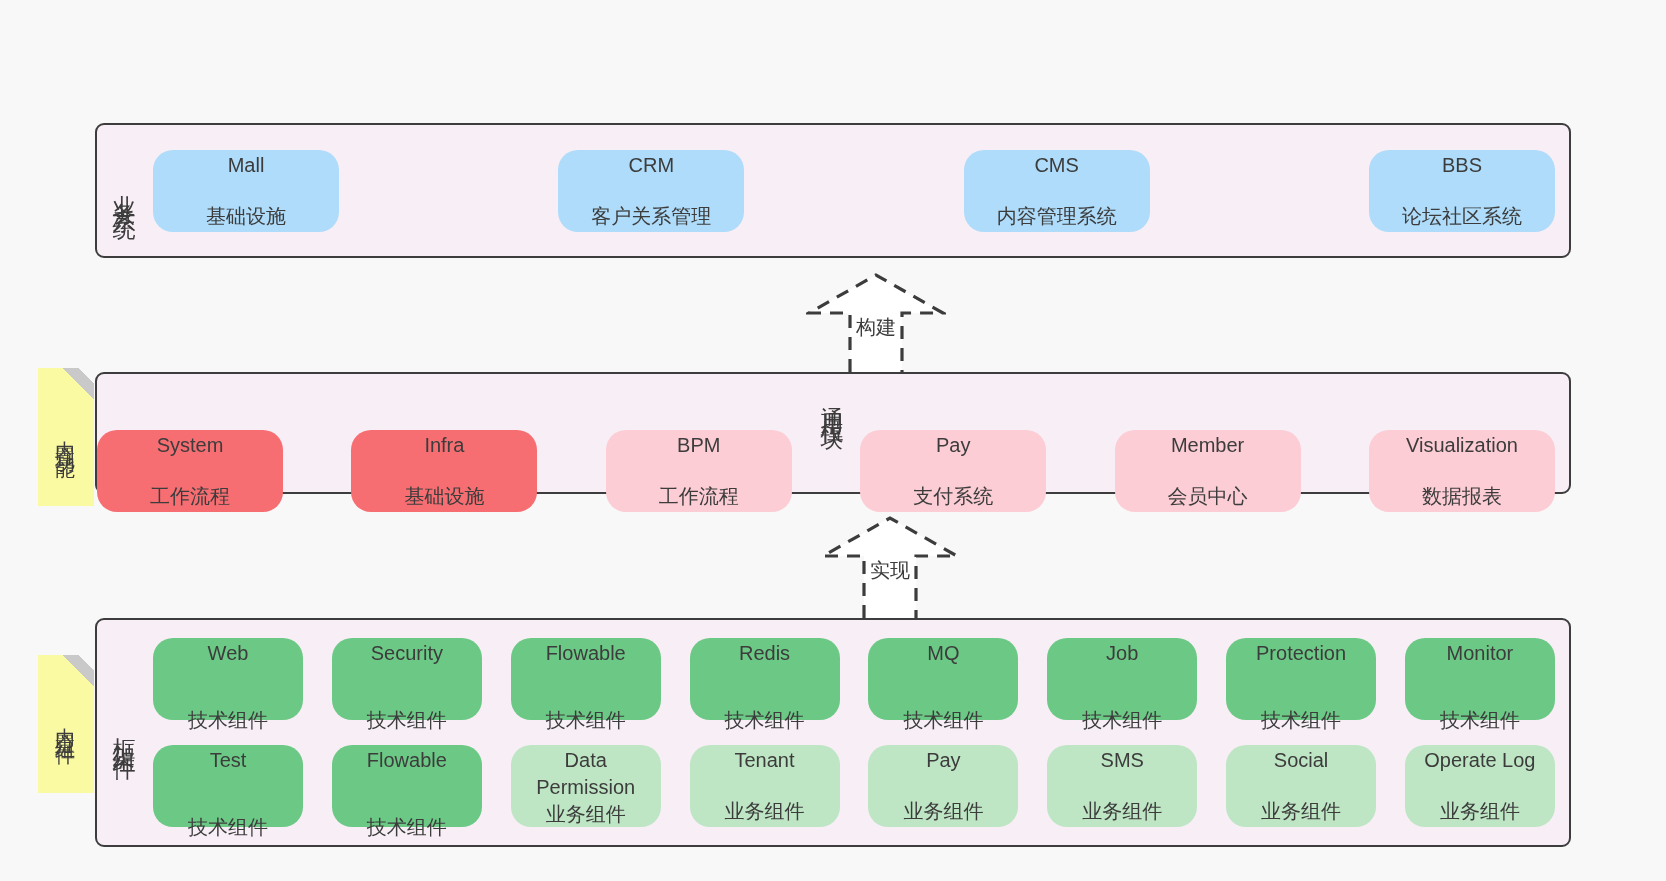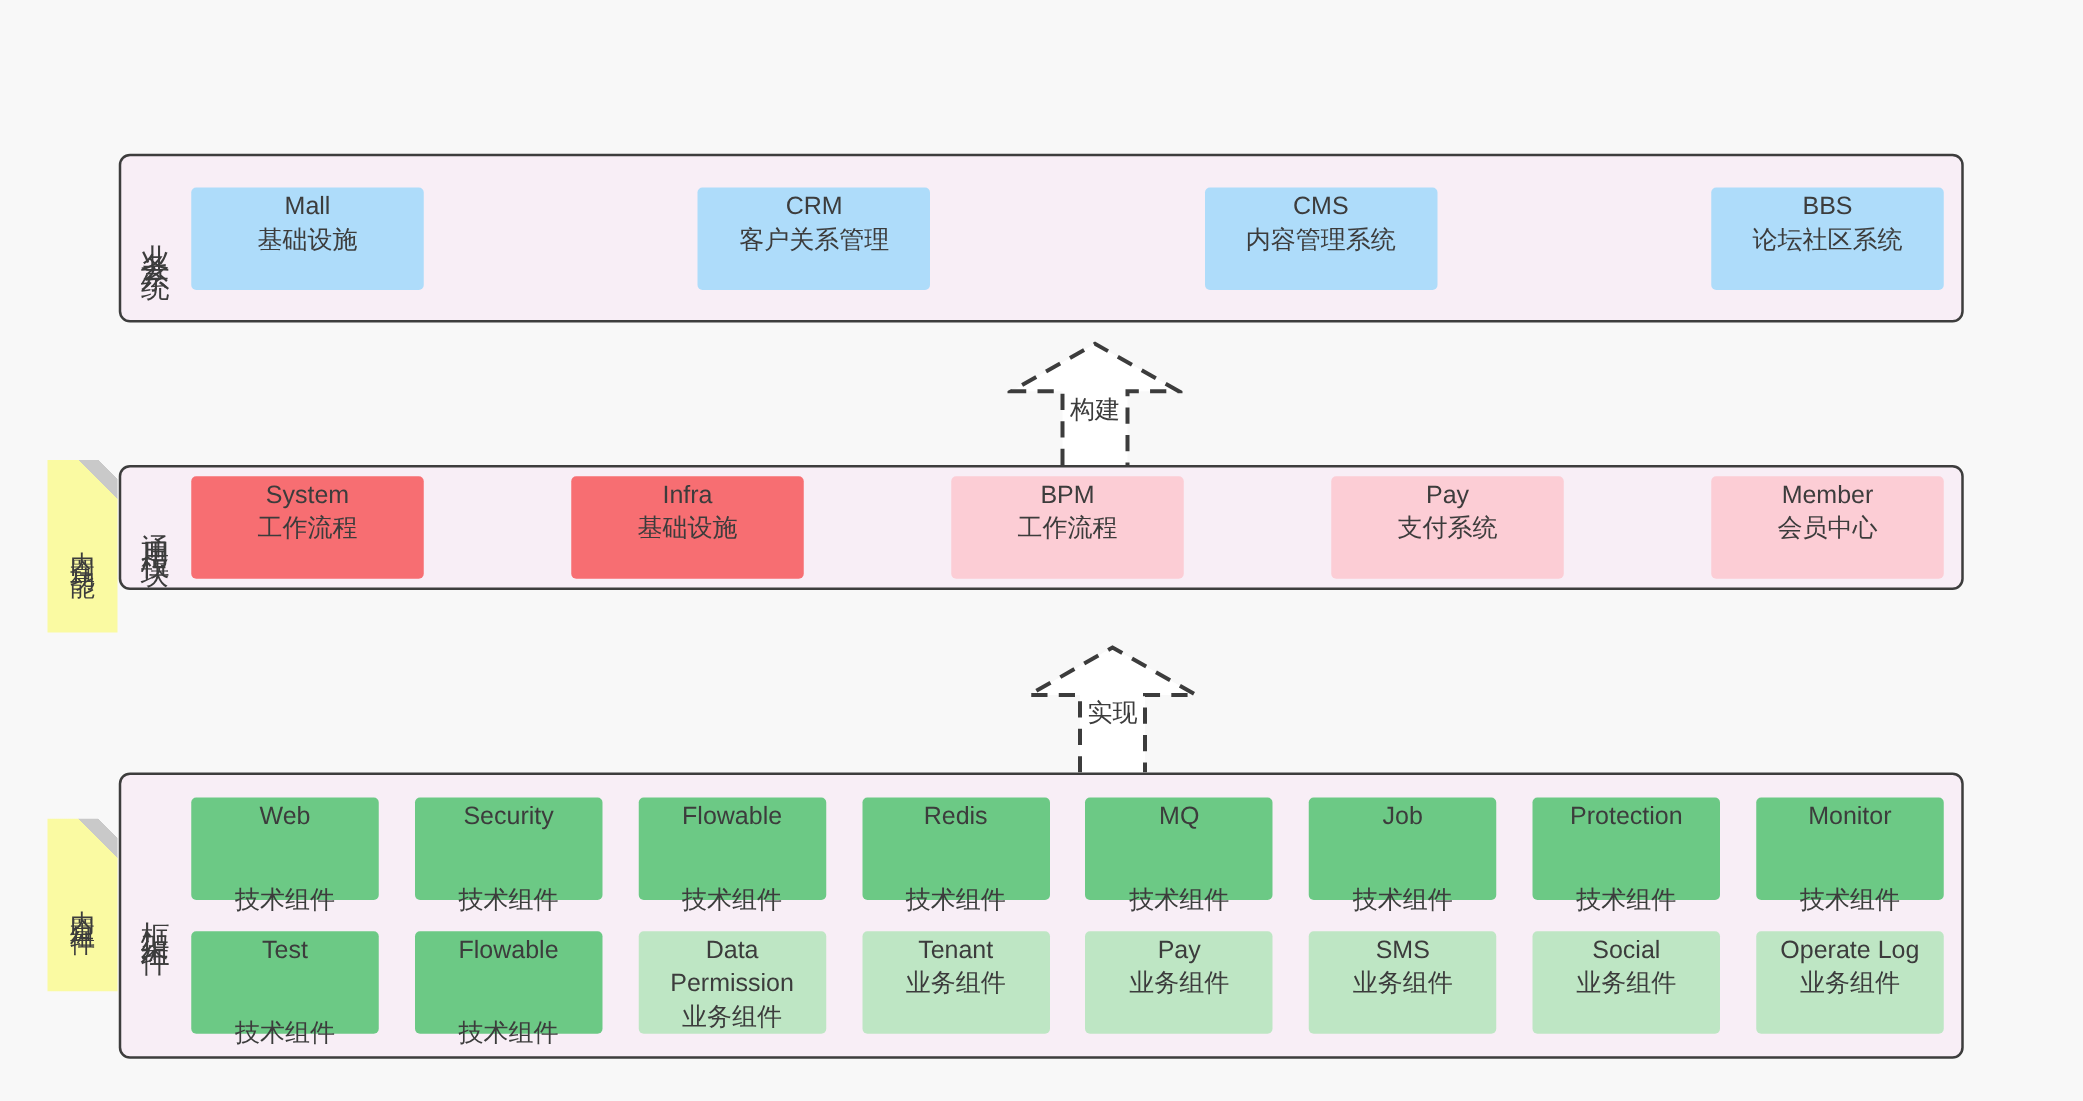--- a/index.html
+++ b/index.html
@@ -14,21 +14,21 @@
   .band {
     position:absolute;
     left:95px; width:1476px;
     background:#f8eef6;
     border:2px solid #3d3d3d;
     border-radius:9px;
     box-sizing:border-box;
     display:flex;
   }
   .band-business   { top:123px; height:135px; }
-  .band-modules    { top:372px; height:100px; }
+  .band-modules    { top:372px; height:122px;flex-direction:column; }
   .band-components { top:618px; height:229px; }
 
   .band-label {
     flex:0 0 56px;
     display:flex; align-items:center; justify-content:center;
   }
   .band-label span {
     writing-mode:vertical-rl;
     text-orientation:upright;
     font-size:23px;
@@ -43,23 +43,23 @@
   .band-rows {
     flex:1;
     display:flex; flex-direction:column; justify-content:center;
     gap:25px;
     padding-right:14px;
   }
   .band-row { display:flex; justify-content:space-between; }
 
   .box {
     box-sizing:border-box;
-    border-radius:4px;
+    border-radius:20px;
     display:flex; flex-direction:column;
-    align-items:center; justify-content:flex-start;
+    align-items:center; justify-content:space-between;
     text-align:center;
     font-size:20px; line-height:1.35;
     padding:2px 6px;
   }
   .band-business .box, .band-modules .box { width:186px; height:82px; }
   .band-components .box { width:150px; height:82px; }
 
   .blue       { background:#aedcfa; }
   .red        { background:#f76e72; }
   .pink       { background:#fccdd5; }
@@ -155,20 +155,24 @@
         <span>工作流程</span>
       </div>
       <div class="box pink">
         <span>Pay</span>
         <span>支付系统</span>
       </div>
       <div class="box pink">
         <span>Member</span>
         <span>会员中心</span>
       </div>
+      <div class="box pink">
+        <span>Visualization</span>
+        <span>数据报表</span>
+      </div>
     </div>
   </div>
 
   <svg class="arrow arrow-implement" width="140" height="103" viewBox="0 0 140 103">
     <path d="M44,103 L44,41 L3,41 L70,3 L137,41 L96,41 L96,103"></path>
     <rect x="46" y="43" width="48" height="26" fill="#ffffff" stroke="none"></rect>
     <text x="70" y="62">实现</text>
   </svg>
 
   <div class="sticky sticky-components">

